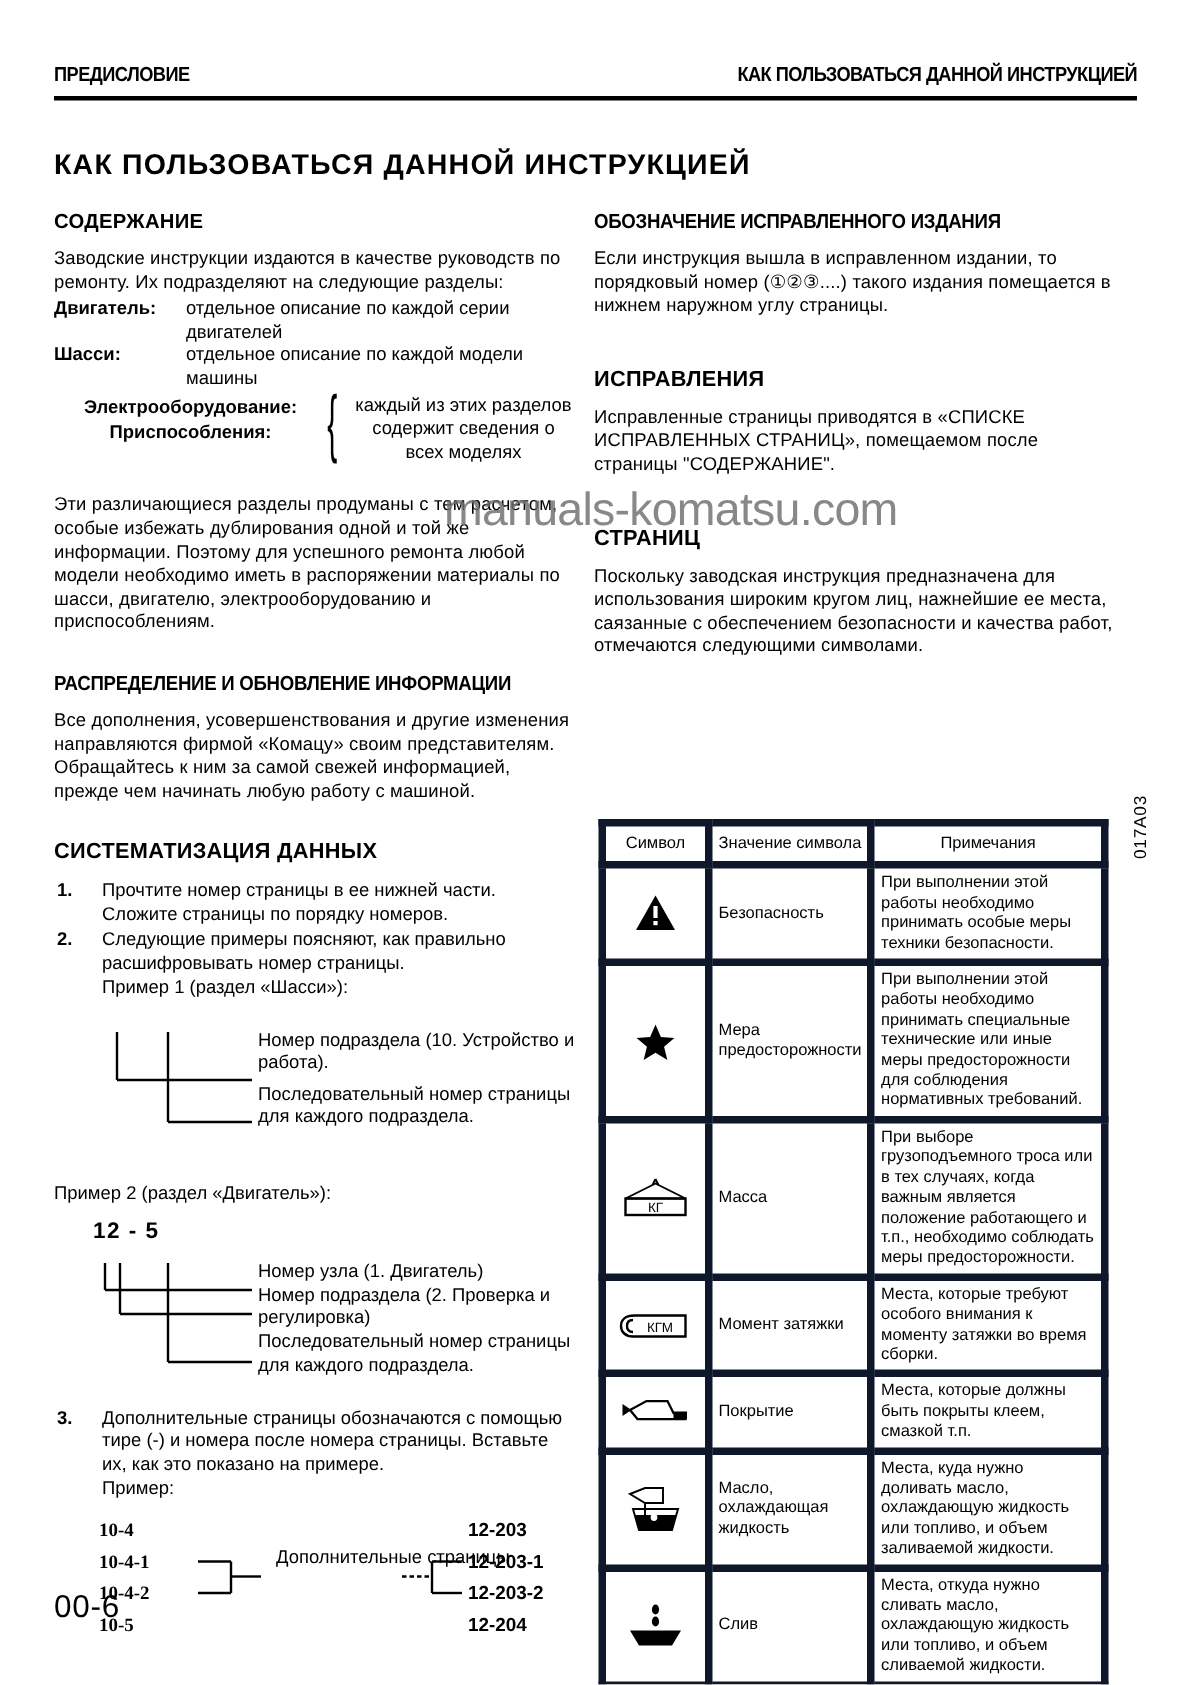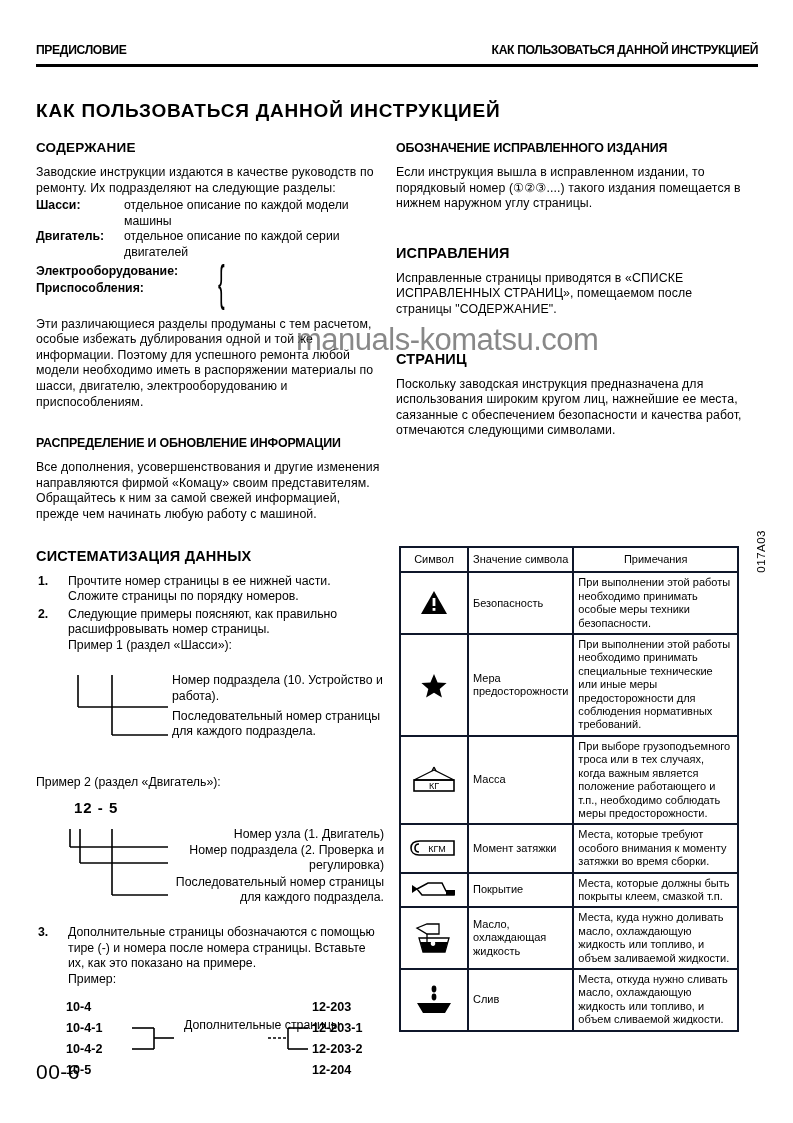--- a/index.html
+++ b/index.html
@@ -95,20 +95,21 @@
   .defterm { font-weight: bold; white-space: nowrap; }
   .defterm.w1 { width: 88px; flex: none; }
   .defdesc { flex: 1; }
 
   
   .brace-block {
     position: relative;
     display: flex;
     align-items: flex-start;
     margin-top: 2px;
+    text-align: center;
   }
   .brace-terms {
     font-size: 12.3px;
     line-height: 17px;
     font-weight: bold;
     width: 182px;
     flex: none;
   }
   .brace-glyph {
     font-size: 40px;
@@ -158,21 +159,21 @@
     line-height: 15.2px;
     padding-left: 136px;
   }
   .ex-label { margin-bottom: 1px; }
   .ex-caption { font-size: 12.3px; line-height: 15.6px; }
 
   
   .addpages { position: relative; height: 92px; margin-top: 10px; }
   .ap-col-left {
     position: absolute; left: 30px; top: 0;
-    font-size: 12.6px; font-weight: bold; line-height: 21px;
+    font-size: 12.6px; font-weight: bold; line-height: 21px; font-family: Liberation Serif, serif;
   }
   .ap-mid {
     position: absolute; left: 148px; top: 20px;
     font-size: 12.3px; line-height: 17px;
   }
   .ap-col-right {
     position: absolute; left: 276px; top: 0;
     font-size: 12.6px; font-weight: bold; line-height: 21px;
     text-align: left;
   }
@@ -182,21 +183,21 @@
   .symtable {
     position: absolute;
     left: 399px;
     top: 546px;
     width: 340px;
     border-collapse: collapse;
     font-size: 11px;
     line-height: 13.4px;
   }
   .symtable th, .symtable td {
-    border: 2px solid #0f172a;
+    border: 5px solid #0f172a;
     padding: 3px 4px;
     vertical-align: middle;
     text-align: left;
   }
   .symtable th {
     text-align: center;
     font-weight: normal;
     font-size: 11px;
     line-height: 13.4px;
     padding: 5px 2px;
@@ -254,35 +255,36 @@
   <div class="page-title">КАК ПОЛЬЗОВАТЬСЯ ДАННОЙ ИНСТРУКЦИЕЙ</div>
 
   <div class="col-left">
 
     <h2 class="sec">СОДЕРЖАНИЕ</h2>
 
     <p class="body" style="margin-bottom:2px;">Заводские инструкции издаются в качестве руководств по ремонту. Их подразделяют на следующие разделы:</p>
 
     <div class="deflist">
       <div class="defrow">
+        <span class="defterm w1">Двигатель:</span>
+        <span class="defdesc">отдельное описание по каждой серии двигателей</span>
+      </div>
+      <div class="defrow">
         <span class="defterm w1">Шасси:</span>
         <span class="defdesc">отдельное описание по каждой модели машины</span>
-      </div>
-      <div class="defrow">
-        <span class="defterm w1">Двигатель:</span>
-        <span class="defdesc">отдельное описание по каждой серии двигателей</span>
       </div>
     </div>
 
     <div class="brace-block">
       <div class="brace-terms">
         <div>Электрооборудование:</div>
         <div>Приспособления:</div>
       </div>
       <div class="brace-glyph">{</div>
+      <div class="brace-text">каждый из этих разделов содержит сведения о всех моделях</div>
     </div>
 
     <div class="gap-md"></div>
 
     <p class="body">Эти различающиеся разделы продуманы с тем расчетом, особые избежать дублирования одной и той же информации. Поэтому для успешного ремонта любой модели необходимо иметь в распоряжении материалы по шасси, двигателю, электрооборудованию и приспособлениям.</p>
 
     <div class="gap-sm"></div>
 
     <h2 class="sec narrow">РАСПРЕДЕЛЕНИЕ И ОБНОВЛЕНИЕ ИНФОРМАЦИИ</h2>
     <p class="body">Все дополнения, усовершенствования и другие изменения направляются фирмой «Комацу» своим представителям. Обращайтесь к ним за самой свежей информацией, прежде чем начинать любую работу с машиной.</p>
@@ -314,22 +316,22 @@
         <div class="ex-labels">
           <div class="ex-label" style="margin-top:20px;">Номер подраздела (10. Устройство и работа).</div>
           <div class="ex-label" style="margin-top:5px;">Последовательный номер страницы для каждого подраздела.</div>
         </div>
       </div>
     </div>
 
     <div class="ex-caption" style="margin-top:14px;">Пример 2 (раздел «Двигатель»):</div>
 
     <div class="example">
-      <div class="ex-code" style="margin-left:38px;">12 - 5</div>
-      <div class="ex-canvas" style="height:96px;text-align:right;">
+      <div class="ex-code" style="margin-left:26px;">12 - 5</div>
+      <div class="ex-canvas" style="height:96px;">
         <svg class="ex-lines" width="150" height="96">
           <line x1="34" y1="2" x2="34" y2="20" stroke="#000" stroke-width="1.6"></line>
           <line x1="34" y1="20" x2="132" y2="20" stroke="#000" stroke-width="1.6"></line>
           <line x1="44" y1="2" x2="44" y2="36" stroke="#000" stroke-width="1.6"></line>
           <line x1="44" y1="36" x2="132" y2="36" stroke="#000" stroke-width="1.6"></line>
           <line x1="76" y1="2" x2="76" y2="68" stroke="#000" stroke-width="1.6"></line>
           <line x1="76" y1="68" x2="132" y2="68" stroke="#000" stroke-width="1.6"></line>
         </svg>
         <div class="ex-labels">
           <div class="ex-label" style="margin-top:11px;">Номер узла (1. Двигатель)</div>

